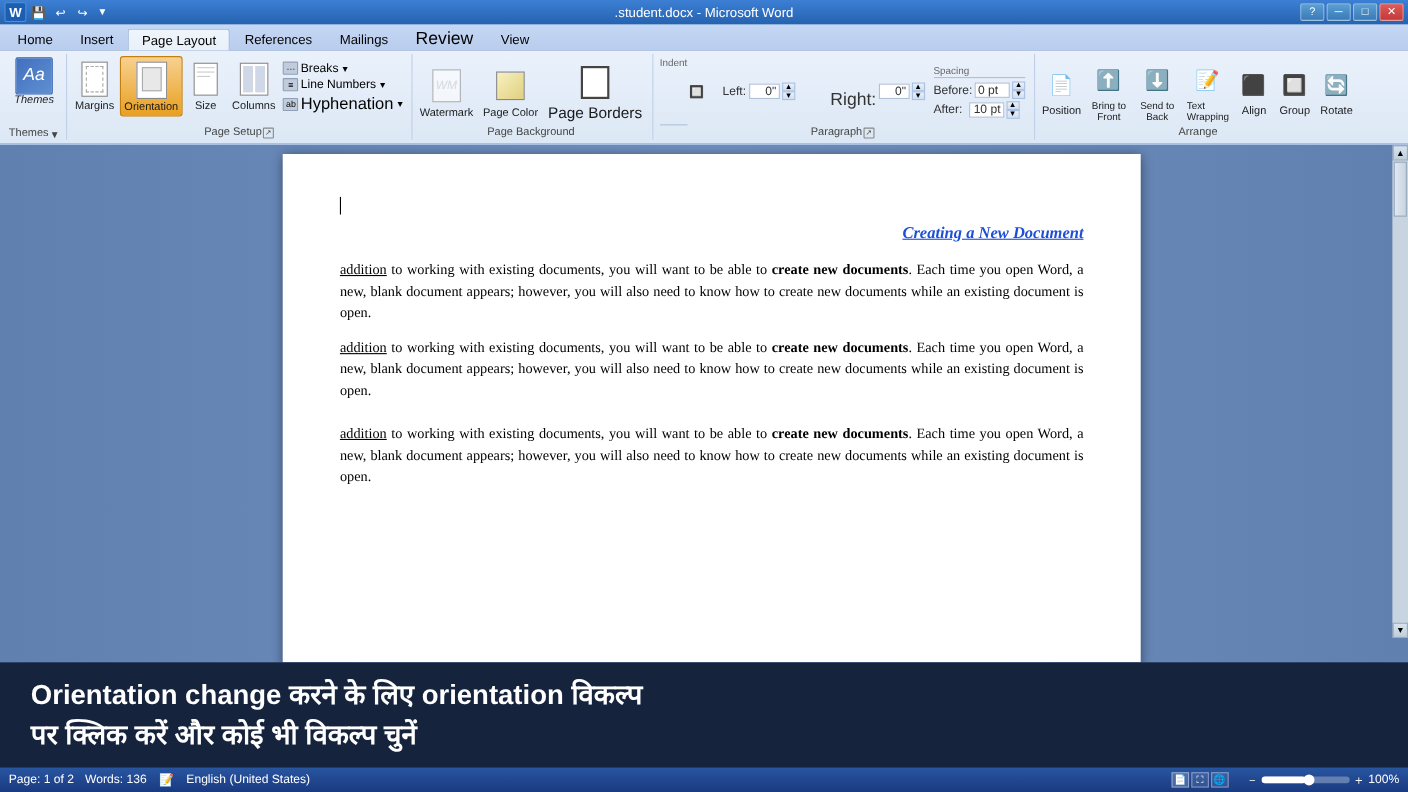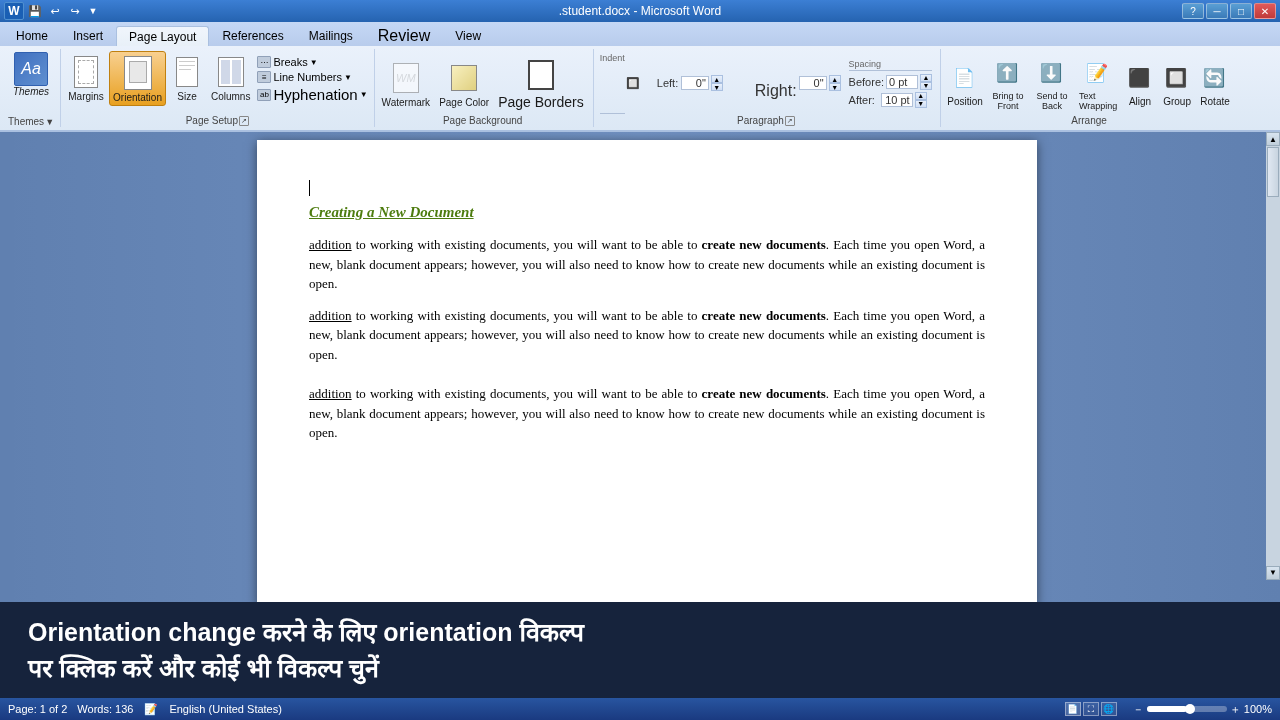--- a/index.html
+++ b/index.html
@@ -236,21 +236,21 @@
   <div style="width:14px;background:#6080b0;"></div>
 
   <div style="flex:1;display:flex;flex-direction:column;align-items:center;padding:8px 0;overflow:hidden;">
 
     <div style="background:white;width:780px;box-shadow:0 2px 10px rgba(0,0,0,0.5);padding:38px 52px 30px 52px;min-height:465px;">
 
       <div style="height:20px;margin-bottom:6px;">
         <span style="display:inline-block;width:1px;height:16px;background:#000;vertical-align:middle;animation:blink 1s infinite;"></span>
       </div>
 
-      <div style="text-align:left;font-size:15px;font-weight:bold;font-style:italic;color:#4d7c0f;text-decoration:underline;margin-bottom:14px;font-family:'Times New Roman',serif;">Creating a New Document</div>
+      <div style="text-align:right;font-size:15px;font-weight:bold;font-style:italic;color:#1d4ed8;text-decoration:underline;margin-bottom:14px;font-family:'Times New Roman',serif;">Creating a New Document</div>
 
       <div style="font-size:13px;font-family:'Times New Roman',serif;line-height:1.5;margin-bottom:12px;color:#000;text-align:justify;">
         <span style="text-decoration:underline;">addition</span> to working with existing documents, you will want to be able to <strong>create new documents</strong>. Each time you open Word, a new, blank document appears; however, you will also need to know how to create new documents while an existing document is open.
       </div>
 
       <div style="font-size:13px;font-family:'Times New Roman',serif;line-height:1.5;margin-bottom:12px;color:#000;text-align:justify;">
         <span style="text-decoration:underline;">addition</span> to working with existing documents, you will want to be able to <strong>create new documents</strong>. Each time you open Word, a new, blank document appears; however, you will also need to know how to create new documents while an existing document is open.
       </div>
 
       <div style="font-size:13px;font-family:'Times New Roman',serif;line-height:1.5;margin-top:20px;margin-bottom:12px;color:#000;text-align:justify;">

